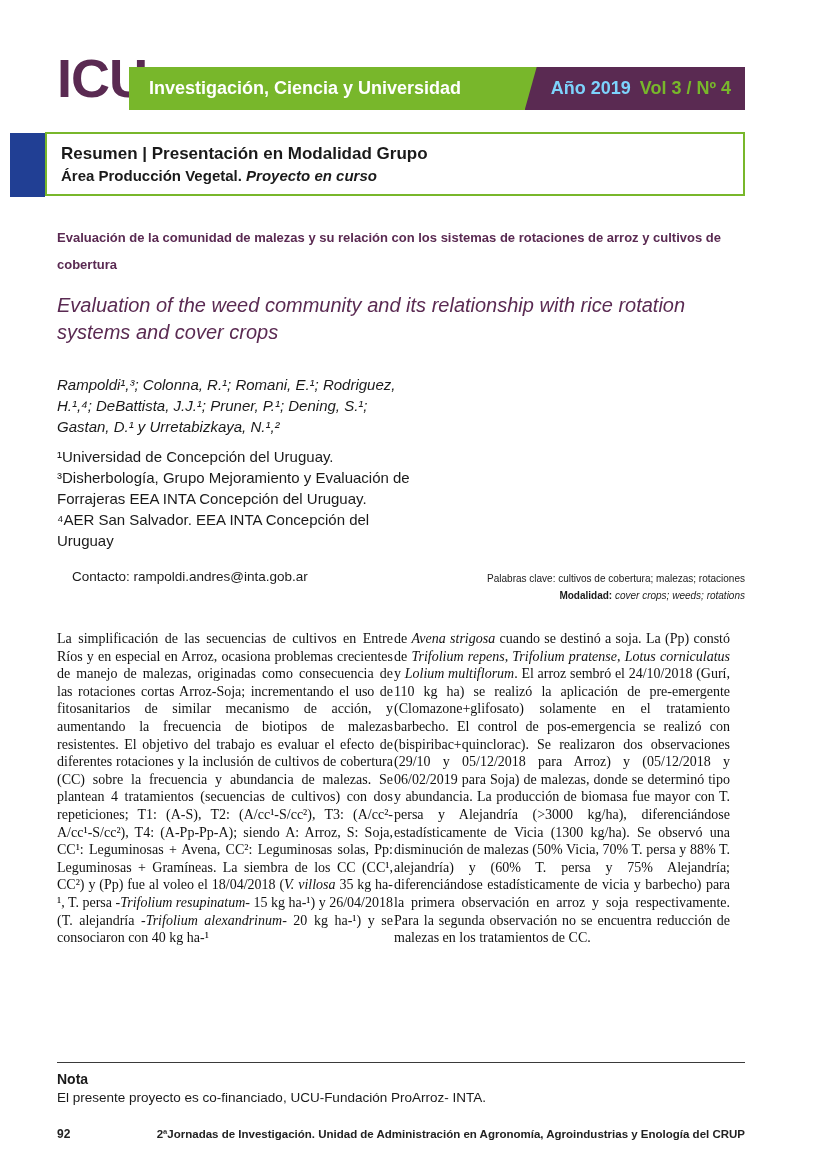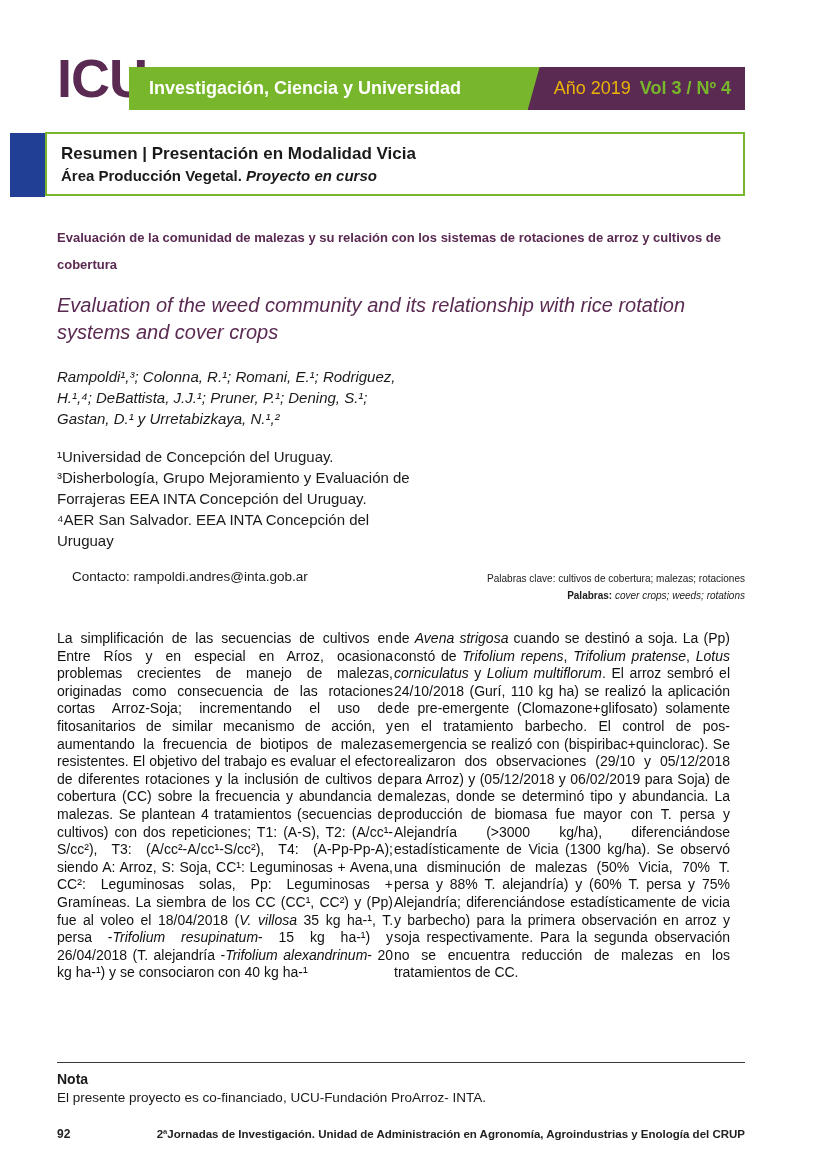--- a/index.html
+++ b/index.html
@@ -22,21 +22,21 @@
   .banner-bar {
     flex: 1; height: 43px; background: #78b72b; position: relative;
     display: flex; align-items: center; overflow: hidden; margin-top: 20px;
   }
   .banner-text { color: #ffffff; font-weight: 700; font-size: 18px; padding-left: 20px; white-space: nowrap; }
   .vol-box {
     position: absolute; right: 0; top: 0; height: 43px; background: #5a2a52;
     display: flex; align-items: center; padding: 0 14px 0 26px;
     clip-path: polygon(12px 0, 100% 0, 100% 100%, 0 100%);
   }
-  .vol-year { color: #eab308; font-weight: 400; font-size: 18px; white-space: nowrap; }
+  .vol-year { color: #7dd3fc; font-weight: 700; font-size: 18px; white-space: nowrap; }
   .vol-num { color: #78b72b; font-weight: 700; font-size: 18px; margin-left: 9px; white-space: nowrap; }
 
   
   .resumen-box {
     position: absolute; top: 132px; left: 45px; width: 700px; height: 64px;
     border: 2px solid #78b72b; background: #ffffff;
     padding: 8px 0 0 14px;
   }
   .resumen-line1 { font-size: 17px; font-weight: 700; color: #1a1a1a; line-height: 23px; }
   .resumen-line2 { font-size: 15px; font-weight: 700; color: #1a1a1a; line-height: 21px; }
@@ -48,34 +48,34 @@
     position: absolute; top: 224px; left: 57px; width: 690px;
     color: #5a2a52; font-size: 13px; font-weight: 700; line-height: 27px;
   }
   .title-en {
     position: absolute; top: 292px; left: 57px; width: 690px;
     color: #5a2a52; font-size: 20px; font-style: italic; font-weight: 500; line-height: 27px;
   }
 
   
   .authors {
-    position: absolute; top: 366px; left: 57px; width: 356px;
+    position: absolute; top: 374px; left: 57px; width: 356px;
     font-size: 15px; font-style: italic; line-height: 21px; color: #1a1a1a;
   }
   .affiliations { position: absolute; top: 446px; left: 57px; width: 356px; font-size: 15px; line-height: 21px; }
 
   
   .contact { position: absolute; top: 568px; left: 72px; font-size: 13.5px; line-height: 18px; }
   .contact a { color: #1a1a1a; text-decoration: none; }
   .keywords { position: absolute; top: 570px; left: 357px; width: 388px; text-align: right; font-size: 10px; line-height: 17px; }
   .kw-label-bold { font-weight: 700; }
   .kw-italic { font-style: italic; }
 
   
-  .abstract { position: absolute; top: 630px; left: 57px; width: 688px; display: flex; gap: 1px; }
+  .abstract { position: absolute; top: 630px; left: 57px; width: 688px; display: flex; gap: 1px; font-family: Liberation Serif, serif; }
   .col { width: 336px; font-size: 14px; line-height: 17.6px; text-align: justify; color: #111111; }
   .col .it { font-style: italic; }
 
   
   .note-rule { position: absolute; top: 1062px; left: 57px; width: 688px; height: 1px; background: #3a3a3a; }
   .note-heading { position: absolute; top: 1071px; left: 57px; font-size: 14px; font-weight: 700; }
   .note-text { position: absolute; top: 1090px; left: 57px; width: 688px; font-size: 13.5px; }
   .footer { position: absolute; top: 1127px; left: 57px; width: 688px; display: flex; justify-content: space-between; align-items: baseline; }
   .footer-page { font-size: 12px; font-weight: 700; color: #222; }
   .footer-text { font-size: 11.5px; font-weight: 700; color: #222; text-align: right; }
@@ -90,40 +90,40 @@
     <div class="banner-bar">
       <span class="banner-text">Investigación, Ciencia y Universidad</span>
       <div class="vol-box">
         <span class="vol-year">Año 2019</span>
         <span class="vol-num">Vol 3 / Nº 4</span>
       </div>
     </div>
   </div>
 
   <div class="resumen-box">
-    <div class="resumen-line1">Resumen | Presentación en Modalidad Vicia</div>
+    <div class="resumen-line1">Resumen | Presentación en Modalidad Grupo</div>
     <div class="resumen-line2"><span>Área Producción Vegetal.</span><span> </span><span class="it2">Proyecto en curso</span></div>
   </div>
   <div class="blue-square"></div>
 
   <h1 class="title-es">Evaluación de la comunidad de malezas y su relación con los sistemas de rotaciones de arroz y cultivos de cobertura</h1>
   <h2 class="title-en">Evaluation of the weed community and its relationship with rice rotation systems and cover crops</h2>
 
   <div class="authors">Rampoldi¹,³; Colonna, R.¹; Romani, E.¹; Rodriguez, H.¹,⁴; DeBattista, J.J.¹; Pruner, P.¹; Dening, S.¹; Gastan, D.¹ y Urretabizkaya, N.¹,²</div>
   <div class="affiliations">
     <div>¹Universidad de Concepción del Uruguay.</div>
     <div>³Disherbología, Grupo Mejoramiento y Evaluación de Forrajeras EEA INTA Concepción del Uruguay.</div>
     <div>⁴AER San Salvador. EEA INTA Concepción del Uruguay</div>
   </div>
 
   <div class="contact"><span>Contacto:</span><span> </span><a href="#">rampoldi.andres@inta.gob.ar</a></div>
 
   <div class="keywords">
     <div><span>Palabras clave:</span><span> </span><span>cultivos de cobertura; malezas; rotaciones</span></div>
-    <div><span class="kw-label-bold">Palabras:</span><span> </span><span class="kw-italic">cover crops; weeds; rotations</span></div>
+    <div><span class="kw-label-bold">Modalidad:</span><span> </span><span class="kw-italic">cover crops; weeds; rotations</span></div>
   </div>
 
   <div class="abstract">
     <div class="col"><span>La simplificación de las secuencias de cultivos en Entre Ríos y en especial en Arroz, ocasiona problemas crecientes de manejo de malezas, originadas como consecuencia de las rotaciones cortas Arroz-Soja; incrementando el uso de fitosanitarios de similar mecanismo de acción, y aumentando la frecuencia de biotipos de malezas resistentes. El objetivo del trabajo es evaluar el efecto de diferentes rotaciones y la inclusión de cultivos de cobertura (CC) sobre la frecuencia y abundancia de malezas. Se plantean 4 tratamientos (secuencias de cultivos) con dos repeticiones; T1: (A-S), T2: (A/cc¹-S/cc²), T3: (A/cc²-A/cc¹-S/cc²), T4: (A-Pp-Pp-A); siendo A: Arroz, S: Soja, CC¹: Leguminosas + Avena, CC²: Leguminosas solas, Pp: Leguminosas + Gramíneas. La siembra de los CC (CC¹, CC²) y (Pp) fue al voleo el 18/04/2018 (</span><span class="it">V. villosa</span><span> 35 kg ha-¹, T. persa -</span><span class="it">Trifolium resupinatum</span><span>- 15 kg ha-¹) y 26/04/2018 (T. alejandría -</span><span class="it">Trifolium alexandrinum</span><span>- 20 kg ha-¹) y se consociaron con 40 kg ha-¹</span></div>
     <div class="col"><span>de </span><span class="it">Avena strigosa</span><span> cuando se destinó a soja. La (Pp) constó de </span><span class="it">Trifolium repens</span><span>, </span><span class="it">Trifolium pratense</span><span>, </span><span class="it">Lotus corniculatus</span><span> y </span><span class="it">Lolium multiflorum</span><span>. El arroz sembró el 24/10/2018 (Gurí, 110 kg ha) se realizó la aplicación de pre-emergente (Clomazone+glifosato) solamente en el tratamiento barbecho. El control de pos-emergencia se realizó con (bispiribac+quinclorac). Se realizaron dos observaciones (29/10 y 05/12/2018 para Arroz) y (05/12/2018 y 06/02/2019 para Soja) de malezas, donde se determinó tipo y abundancia. La producción de biomasa fue mayor con T. persa y Alejandría (&gt;3000 kg/ha), diferenciándose estadísticamente de Vicia (1300 kg/ha). Se observó una disminución de malezas (50% Vicia, 70% T. persa y 88% T. alejandría) y (60% T. persa y 75% Alejandría; diferenciándose estadísticamente de vicia y barbecho) para la primera observación en arroz y soja respectivamente. Para la segunda observación no se encuentra reducción de malezas en los tratamientos de CC.</span></div>
   </div>
 
   <div class="note-rule"></div>
   <div class="note-heading">Nota</div>
   <div class="note-text">El presente proyecto es co-financiado, UCU-Fundación ProArroz- INTA.</div>

